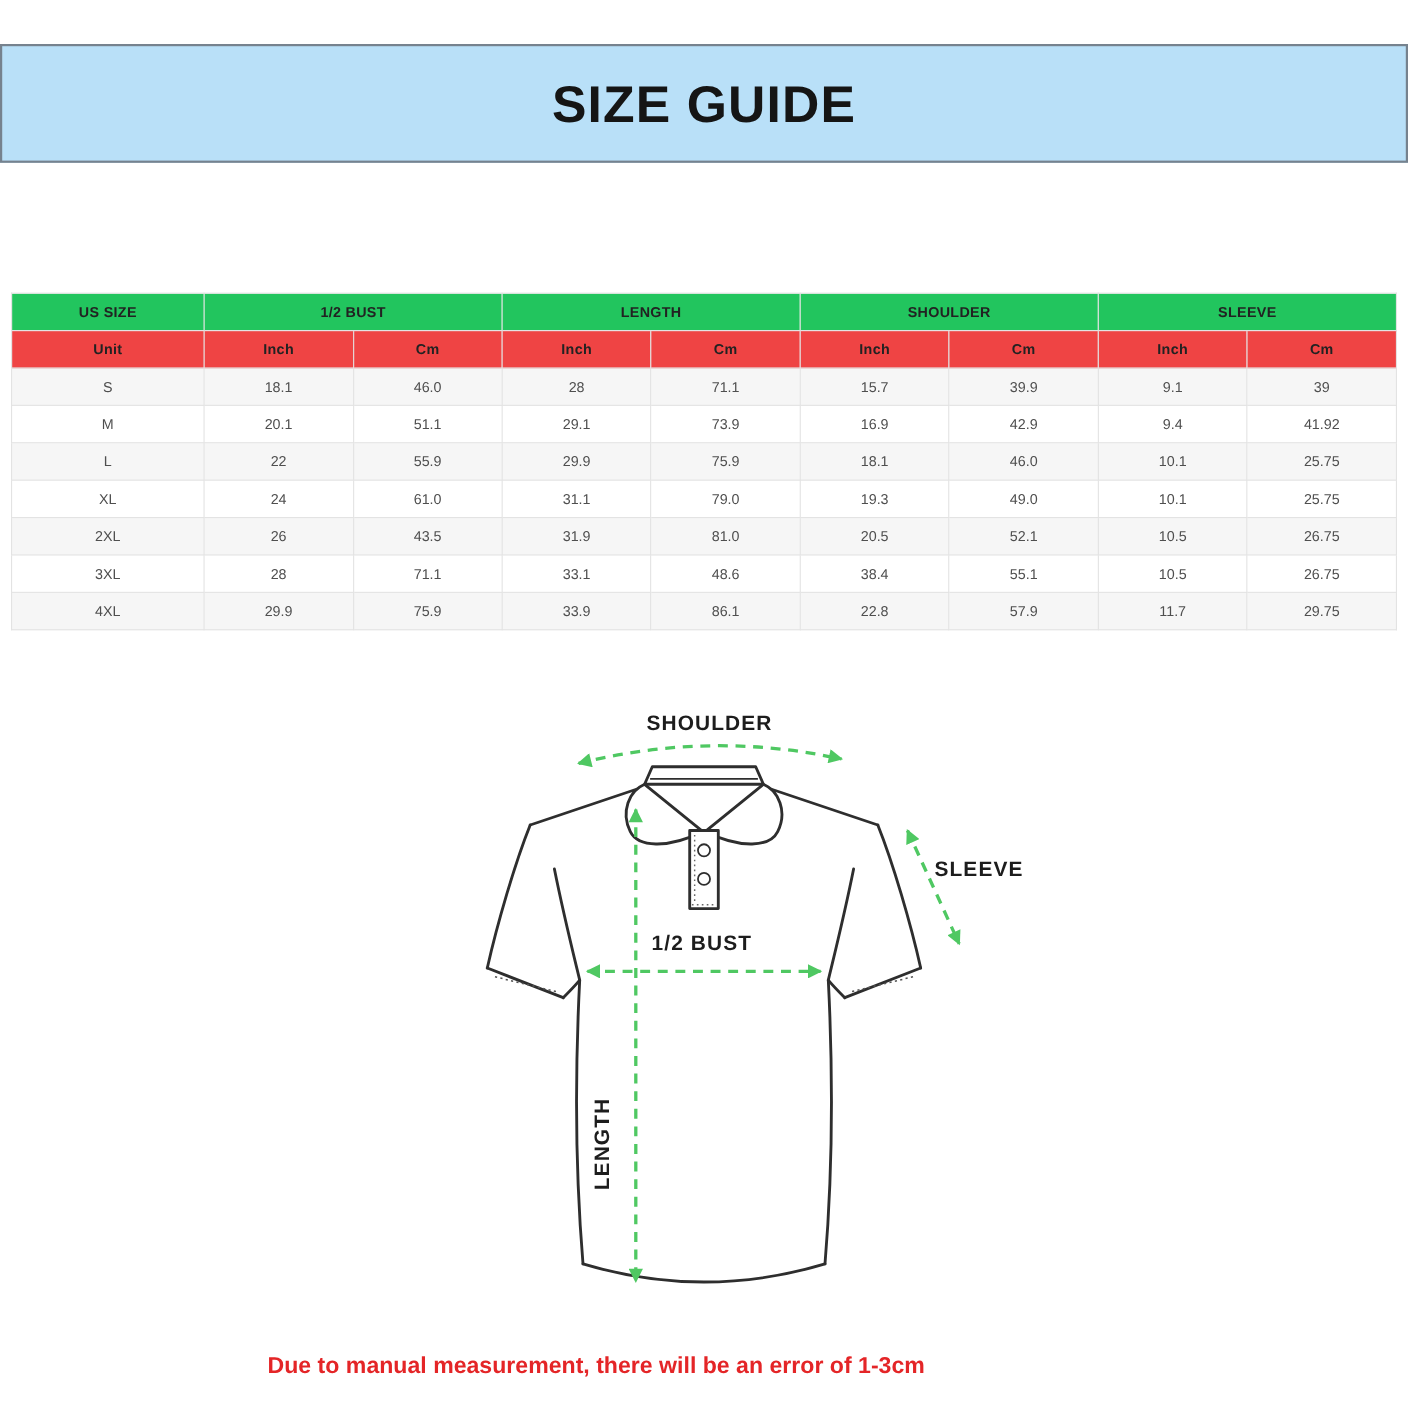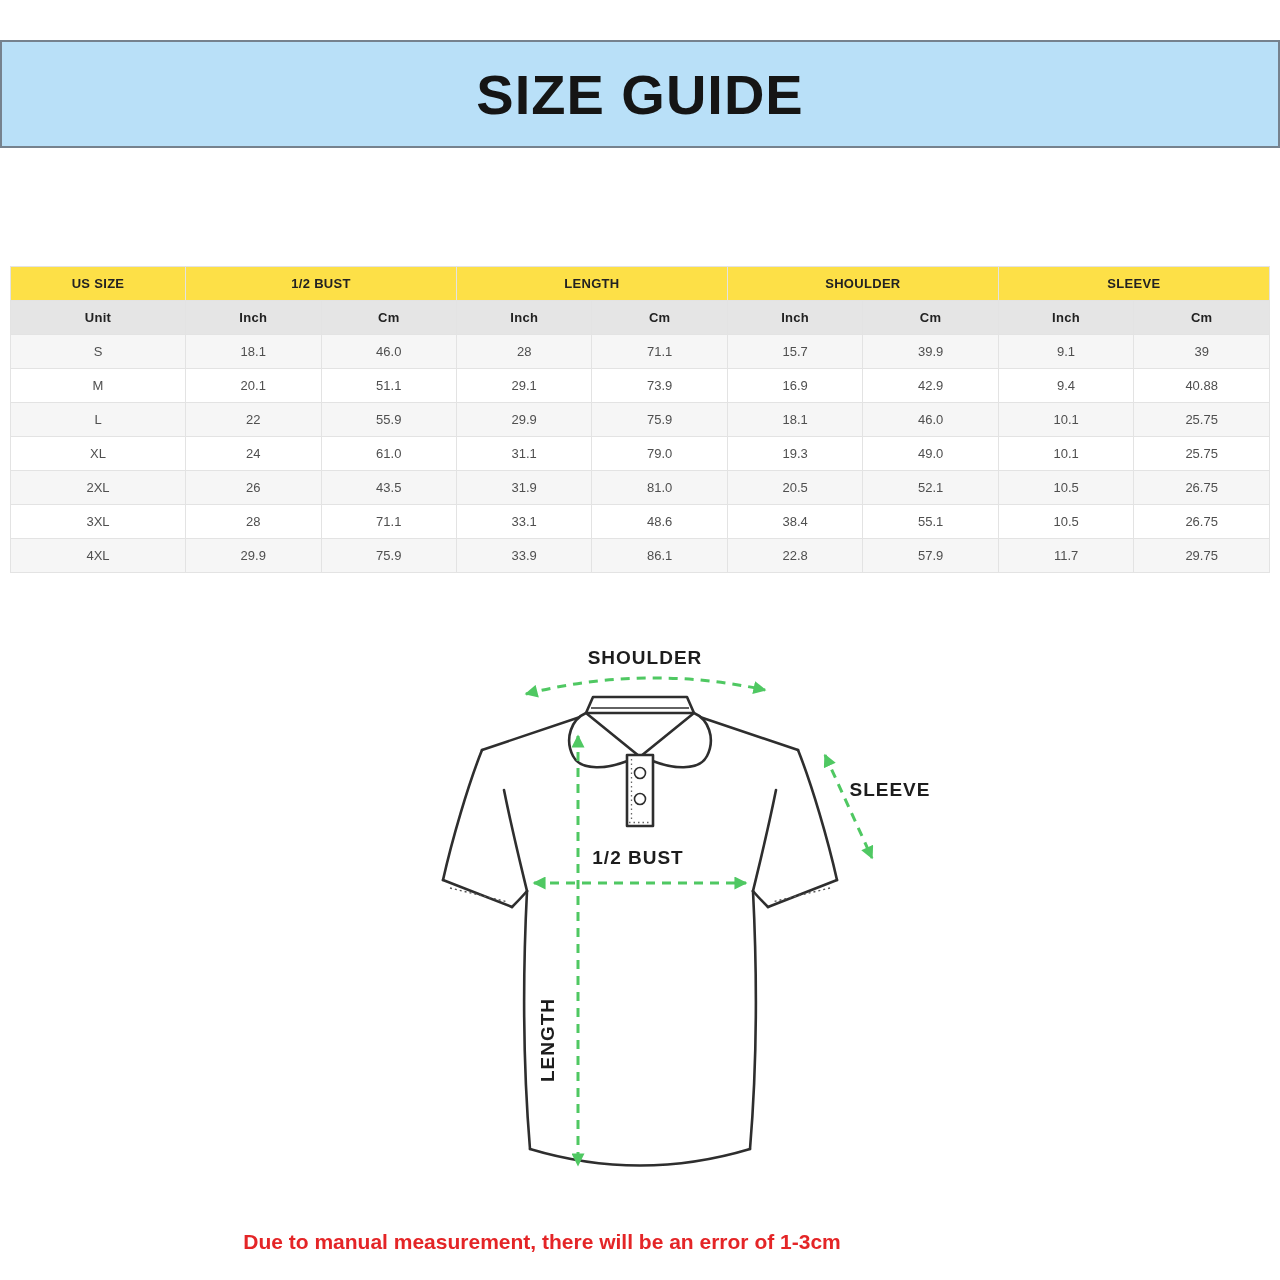--- a/index.html
+++ b/index.html
@@ -8,31 +8,31 @@
   }
   *{box-sizing:border-box;margin:0;padding:0;}
   html,body{background:#ffffff;}
   body{font-family:"Liberation Sans", sans-serif;}
   .page{position:relative;width:1280px;height:1280px;background:#fff;overflow:hidden;}
 
   
   .banner{position:absolute;left:0;top:40px;width:1280px;height:108px;
     background:var(--banner_bg);border:2px solid var(--banner_border);
     display:flex;align-items:center;justify-content:center;}
-  .banner h1{font-size:56px;font-weight:800;letter-spacing:1px;color:#151515;}
+  .banner h1{font-size:47px;font-weight:800;letter-spacing:1px;color:#151515;}
 
   
   table.size-table{position:absolute;left:10px;top:266px;width:1260px;
     border-collapse:collapse;table-layout:fixed;}
   .size-table th,.size-table td{border:1px solid #e3e3e3;height:34px;
     text-align:center;vertical-align:middle;font-size:13px;}
   .size-table th{font-weight:700;color:#222;letter-spacing:.3px;}
   .size-table td{color:#4f4f4f;}
-  .size-table tr.group-row th{background:#fde047;}
-  .size-table tr.unit-row th{background:#e5e5e5;}
+  .size-table tr.group-row th{background:#22c55e;}
+  .size-table tr.unit-row th{background:#ef4444;}
   .size-table tbody tr{background:#ffffff;}
   .size-table tbody tr.striped{background:#f6f6f6;}
 
   
   .diagram{position:absolute;left:420px;top:640px;width:520px;height:555px;}
   .shirt-line{fill:none;stroke:var(--outline);stroke-width:2.6;stroke-linecap:round;stroke-linejoin:round;}
   .shirt-fill{fill:#ffffff;stroke:var(--outline);stroke-width:2.6;stroke-linejoin:round;}
   .thin-line{fill:none;stroke:var(--outline);stroke-width:1.6;}
   .stitch{fill:none;stroke:#666;stroke-width:1.3;stroke-dasharray:1.5 3;}
   .hem-dots{fill:none;stroke:#555;stroke-width:1.4;stroke-dasharray:2 3;}
@@ -100,21 +100,21 @@
         </tr>
         <tr>
           <td>M</td>
           <td>20.1</td>
           <td>51.1</td>
           <td>29.1</td>
           <td>73.9</td>
           <td>16.9</td>
           <td>42.9</td>
           <td>9.4</td>
-          <td>40.88</td>
+          <td>41.92</td>
         </tr>
         <tr class="striped">
           <td>L</td>
           <td>22</td>
           <td>55.9</td>
           <td>29.9</td>
           <td>75.9</td>
           <td>18.1</td>
           <td>46.0</td>
           <td>10.1</td>

